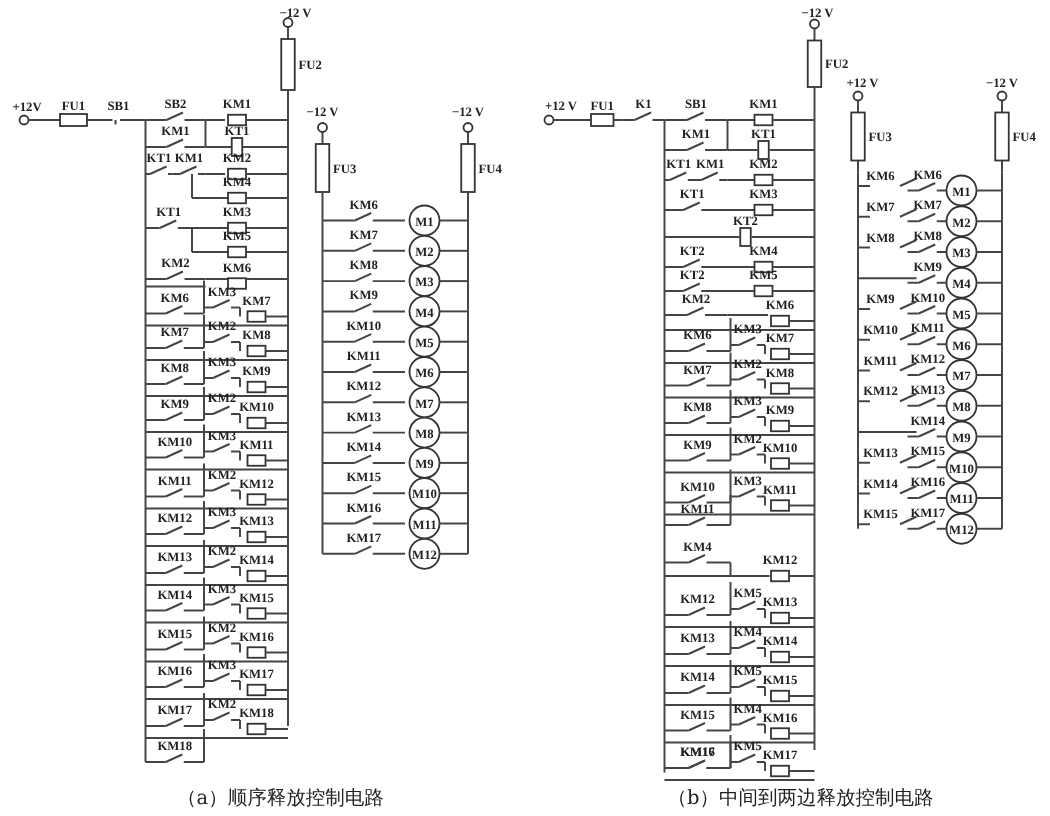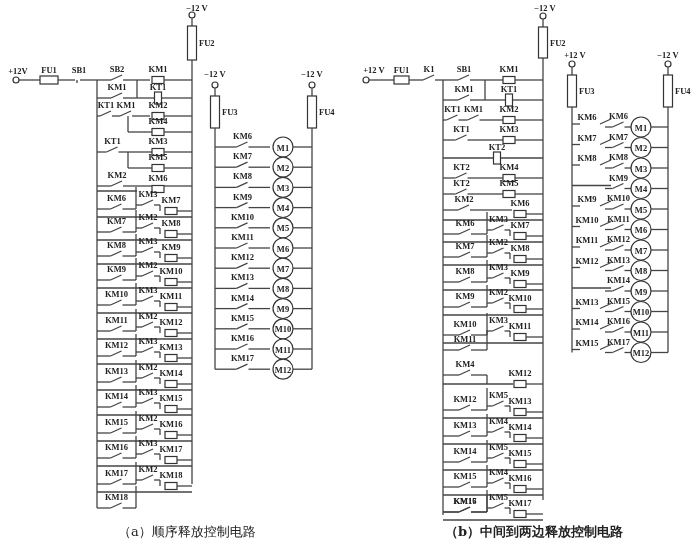--- a/index.html
+++ b/index.html
@@ -733,13 +733,13 @@
     <line x1="605" y1="352.5" x2="612.5" y2="352.5" class="wire"></line>
     <line x1="612.5" y1="352.5" x2="623.5" y2="347.5" class="wire"></line>
     <line x1="624.5" y1="352.5" x2="632" y2="352.5" class="wire"></line>
     <text x="618.5" y="344.5" font-size="8.5" text-anchor="middle">KM17</text>
     <circle cx="641" cy="352.5" r="10" class="comp"></circle>
     <text x="641" y="356" font-size="8.5" text-anchor="middle">M12</text>
     <line x1="651" y1="352.5" x2="668" y2="352.5" class="wire"></line>
   </svg>
 
 <div class="caption" style="left:118px;">（a）顺序释放控制电路</div>
-<div class="caption" style="left:445px;font-weight:bold;">（b）中间到两边释放控制电路</div>
+<div class="caption" style="left:445px;">（b）中间到两边释放控制电路</div>
 
 </body></html>

